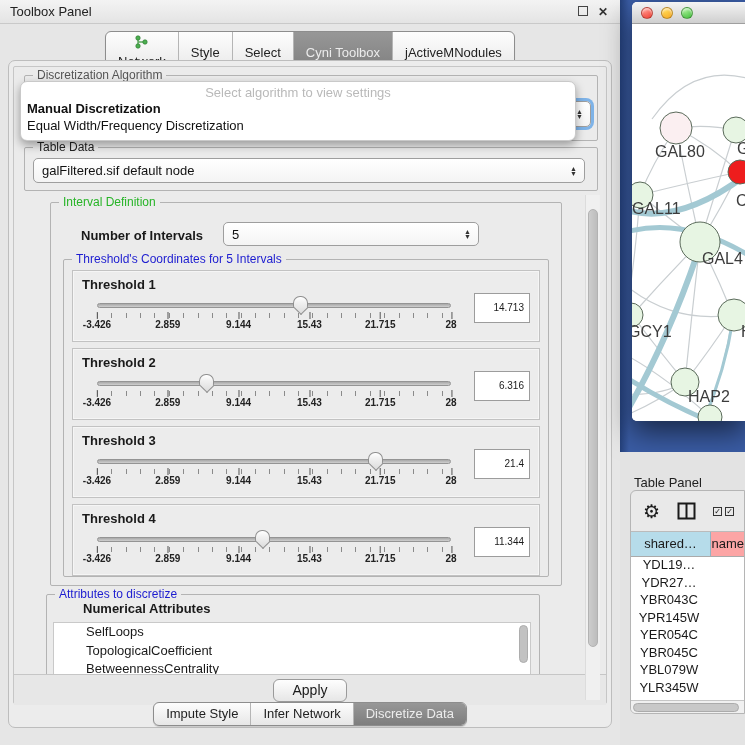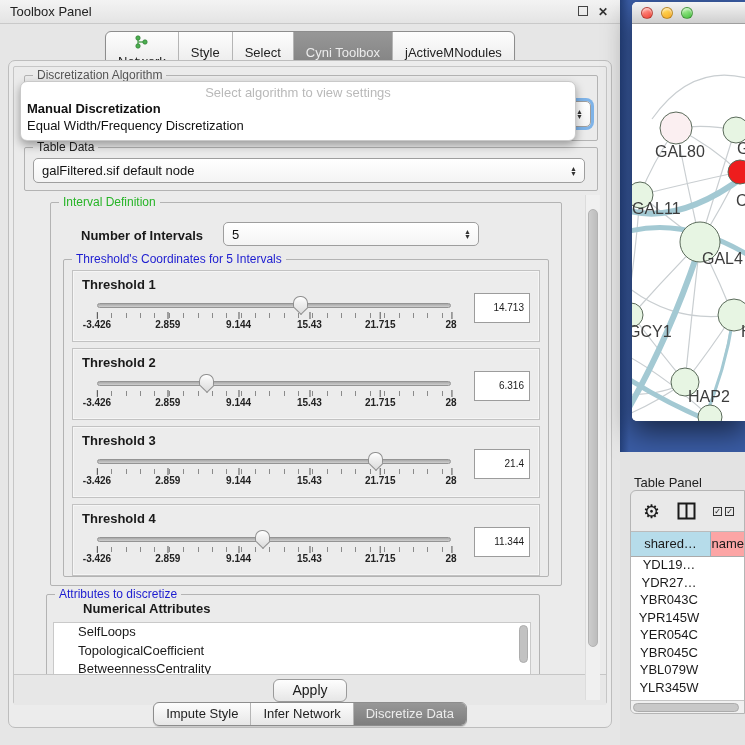--- a/index.html
+++ b/index.html
@@ -47,21 +47,21 @@
   .handle::after { content:''; position:absolute; left:1.6px; top:6px; width:9px; height:9px; background:linear-gradient(135deg,#f4f4f4,#dcdcdc); border-right:1px solid #8f8f8f; border-bottom:1px solid #8f8f8f; transform:rotate(45deg); }
   .ticks-minor { position:absolute; left:24px; right:88px; top:42px; height:5px;
     background:repeating-linear-gradient(90deg,#8a8a8a 0 1px,transparent 1px 14.36px); }
   .tick-labels { position:absolute; left:24px; right:88px; top:48px; height:12px; font-size:10px; font-weight:bold; color:#222; }
   .tick-labels span { position:absolute; transform:translateX(-50%); white-space:nowrap; }
   .tick-labels span::before { content:''; position:absolute; top:-7px; left:50%; width:1px; height:7px; background:#555; }
   .val-box { position:absolute; right:9px; top:22px; width:56px; height:30px; background:#fff; border:1px solid #9c9c9c; font-size:10px; text-align:right; line-height:28px; padding-right:5px; }
 
   
   .attr-list { position:absolute; left:6px; top:27px; width:478px; height:57px; background:#fff; border:1px solid #c9c9c9; overflow:hidden; }
-  .attr-list .item { font-size:13px; line-height:18.5px; padding-left:24px; }
+  .attr-list .item { font-size:13px; line-height:18.5px; padding-left:32px; }
   .vscroll-thumb { position:absolute; right:2px; top:2px; width:9px; height:38px; background:#c2c2c2; border:1px solid #adadad; border-radius:5px; }
 
   .apply-strip { position:absolute; left:0; right:0; top:607px; height:31px; background:#e7e7e7; border-top:1px solid #c6c6c6; text-align:center; }
   .apply-btn { display:inline-block; margin-top:4px; padding:2px 18px 3px; background:linear-gradient(#fefefe,#e6e6e6); border:1px solid #9a9a9a; border-radius:6px; font-size:14px; }
 
   .panel-scroll { position:absolute; right:6px; top:128px; width:15px; height:505px; background:#f0f0f0; border-left:1px solid #dcdcdc; }
   .panel-scroll .thumb { position:absolute; left:2px; top:14px; width:10px; height:438px; background:linear-gradient(90deg,#cdcdcd,#bdbdbd); border:1px solid #b2b2b2; border-radius:6px; }
 
   
   .desktop-blue { left:620px; top:0; width:125px; height:455px; background:linear-gradient(90deg,#24407a 0,#3a5ca4 9px,#3a5ca4 100%); }

